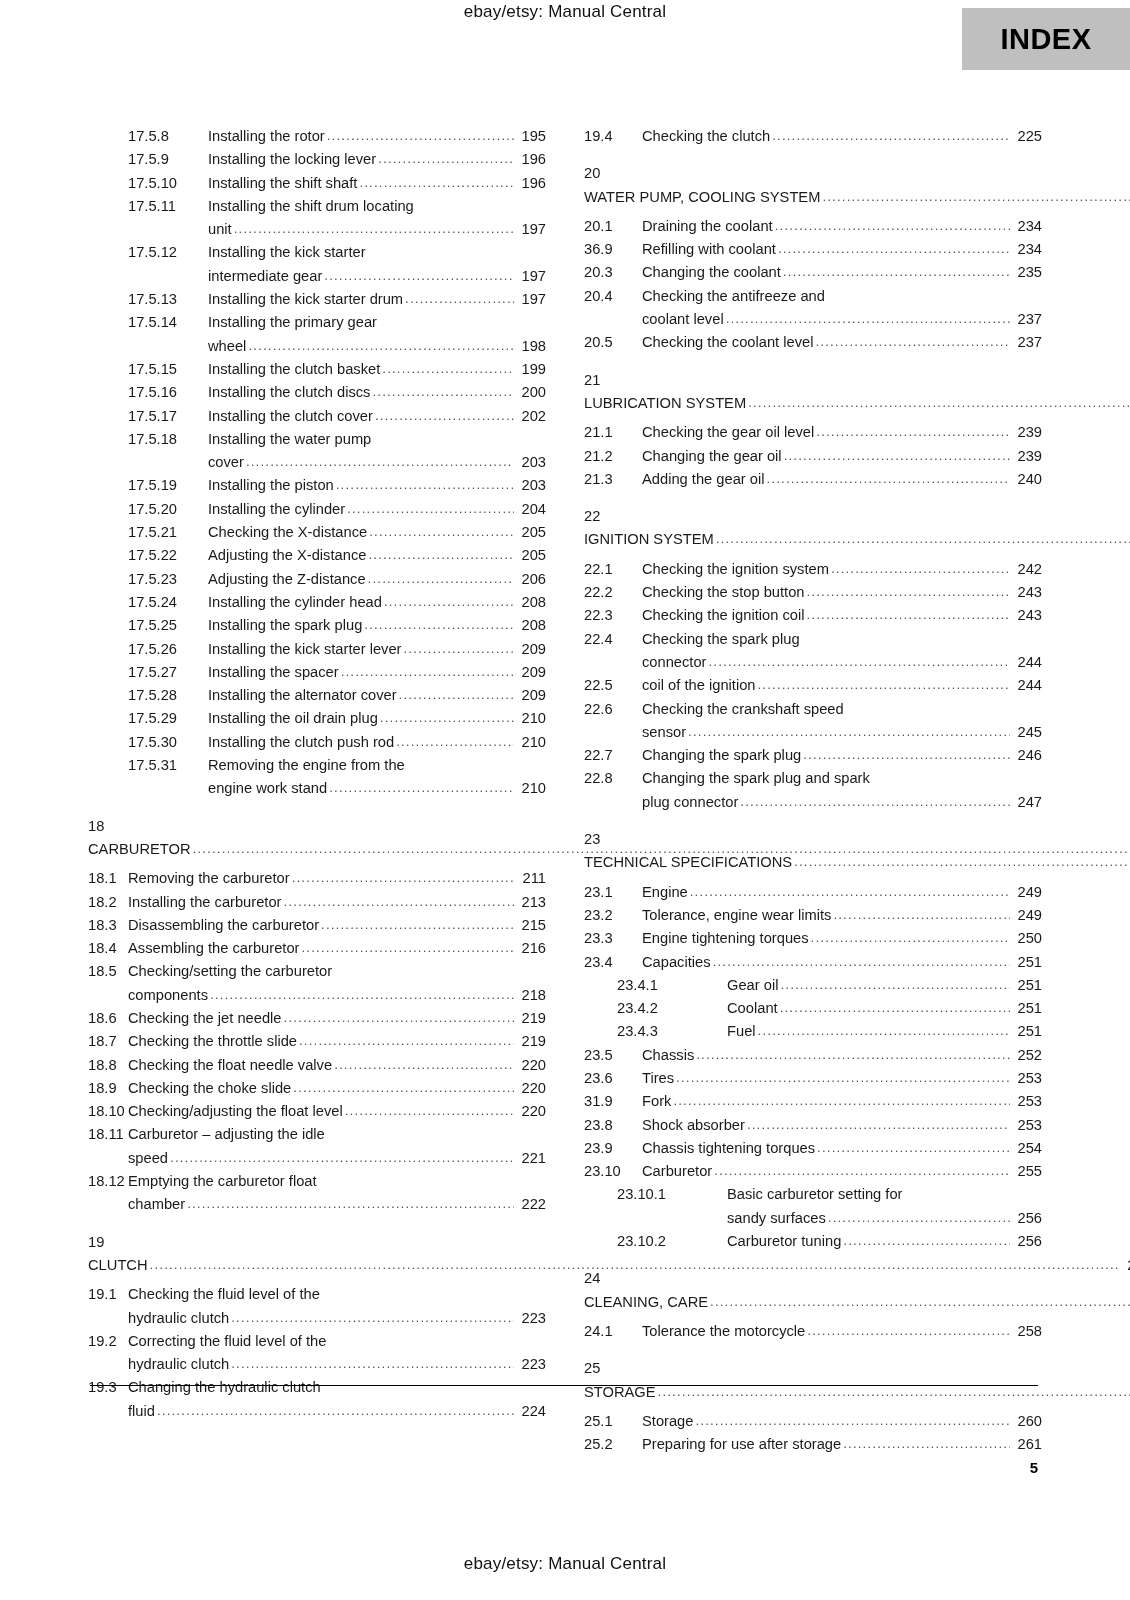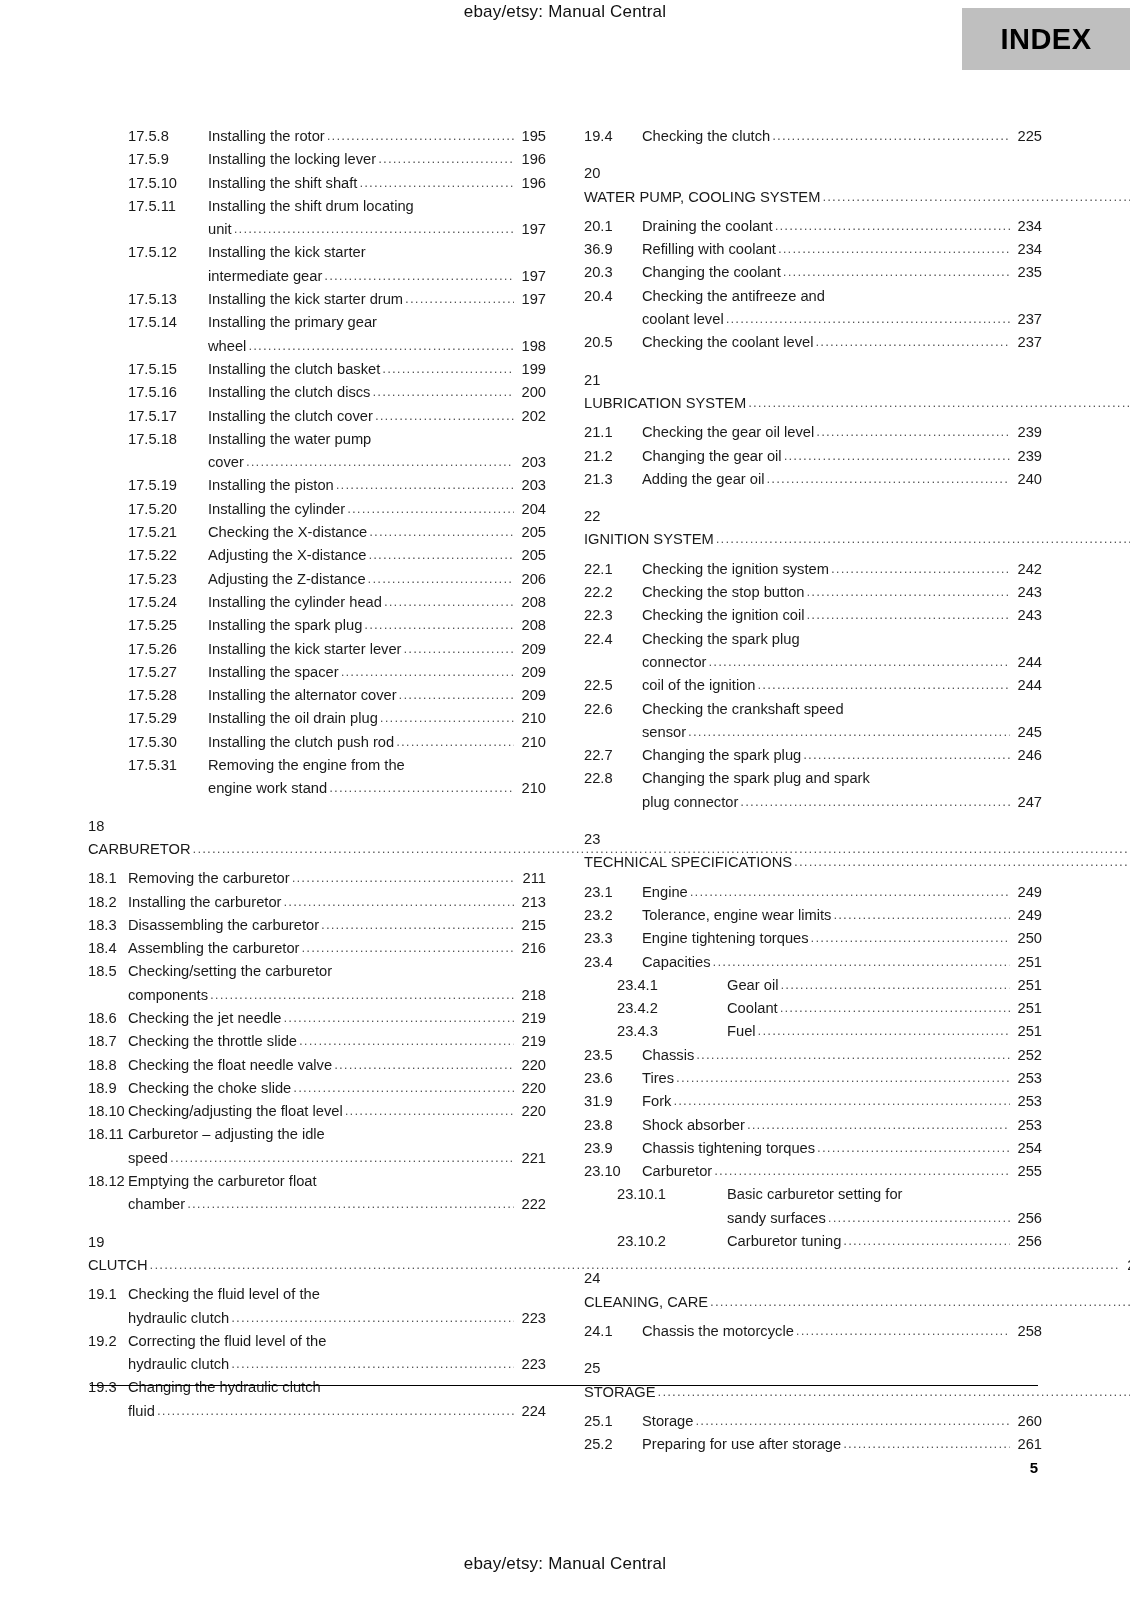--- a/index.html
+++ b/index.html
@@ -977,21 +977,21 @@
             <span class="t">CLEANING, CARE</span>
             <span class="dots">........................................................................................................................................................................................................</span>
             <span class="pg">258</span>
           </div>
         </div>
       </div>
       <div class="entry">
         <span class="num lvl2">24.1</span>
         <div class="titlewrap">
           <div class="seg">
-            <span class="t">Chassis the motorcycle</span>
+            <span class="t">Tolerance the motorcycle</span>
             <span class="dots">........................................................................................................................................................................................................</span>
             <span class="pg">258</span>
           </div>
         </div>
       </div>
       <div class="entry chapter">
         <span class="num lvl1">25</span>
         <div class="titlewrap">
           <div class="seg">
             <span class="t">STORAGE</span>

